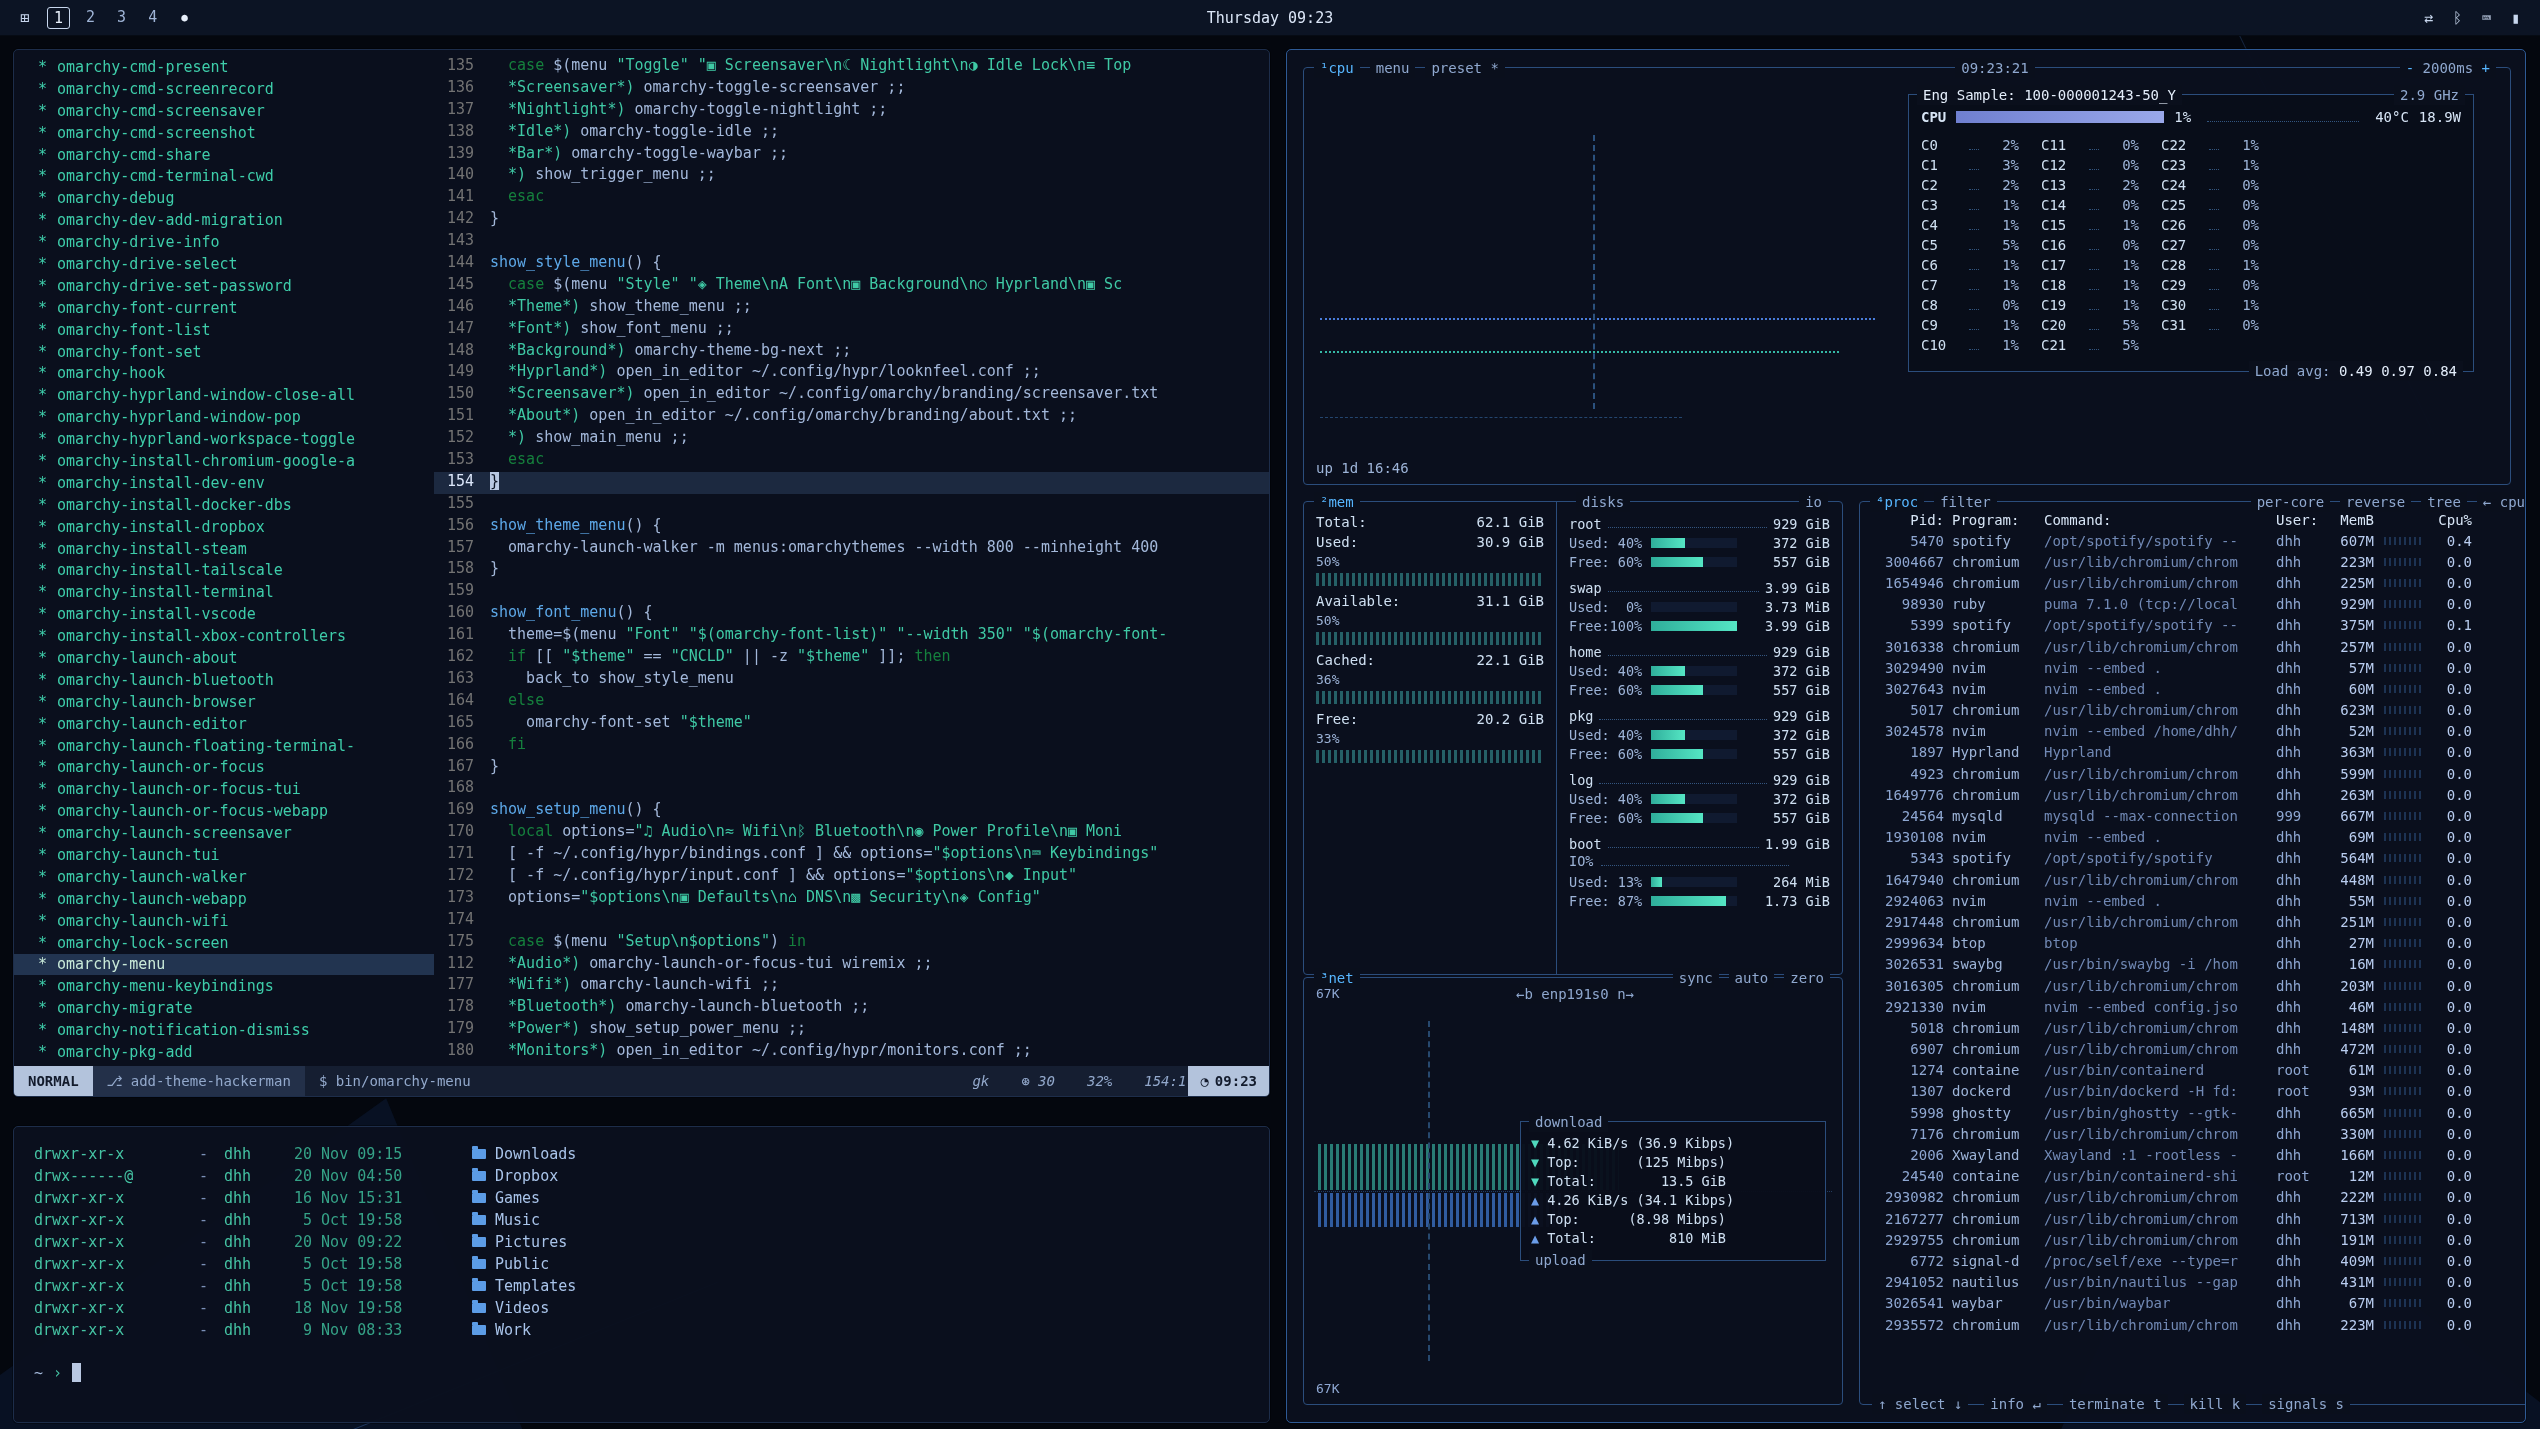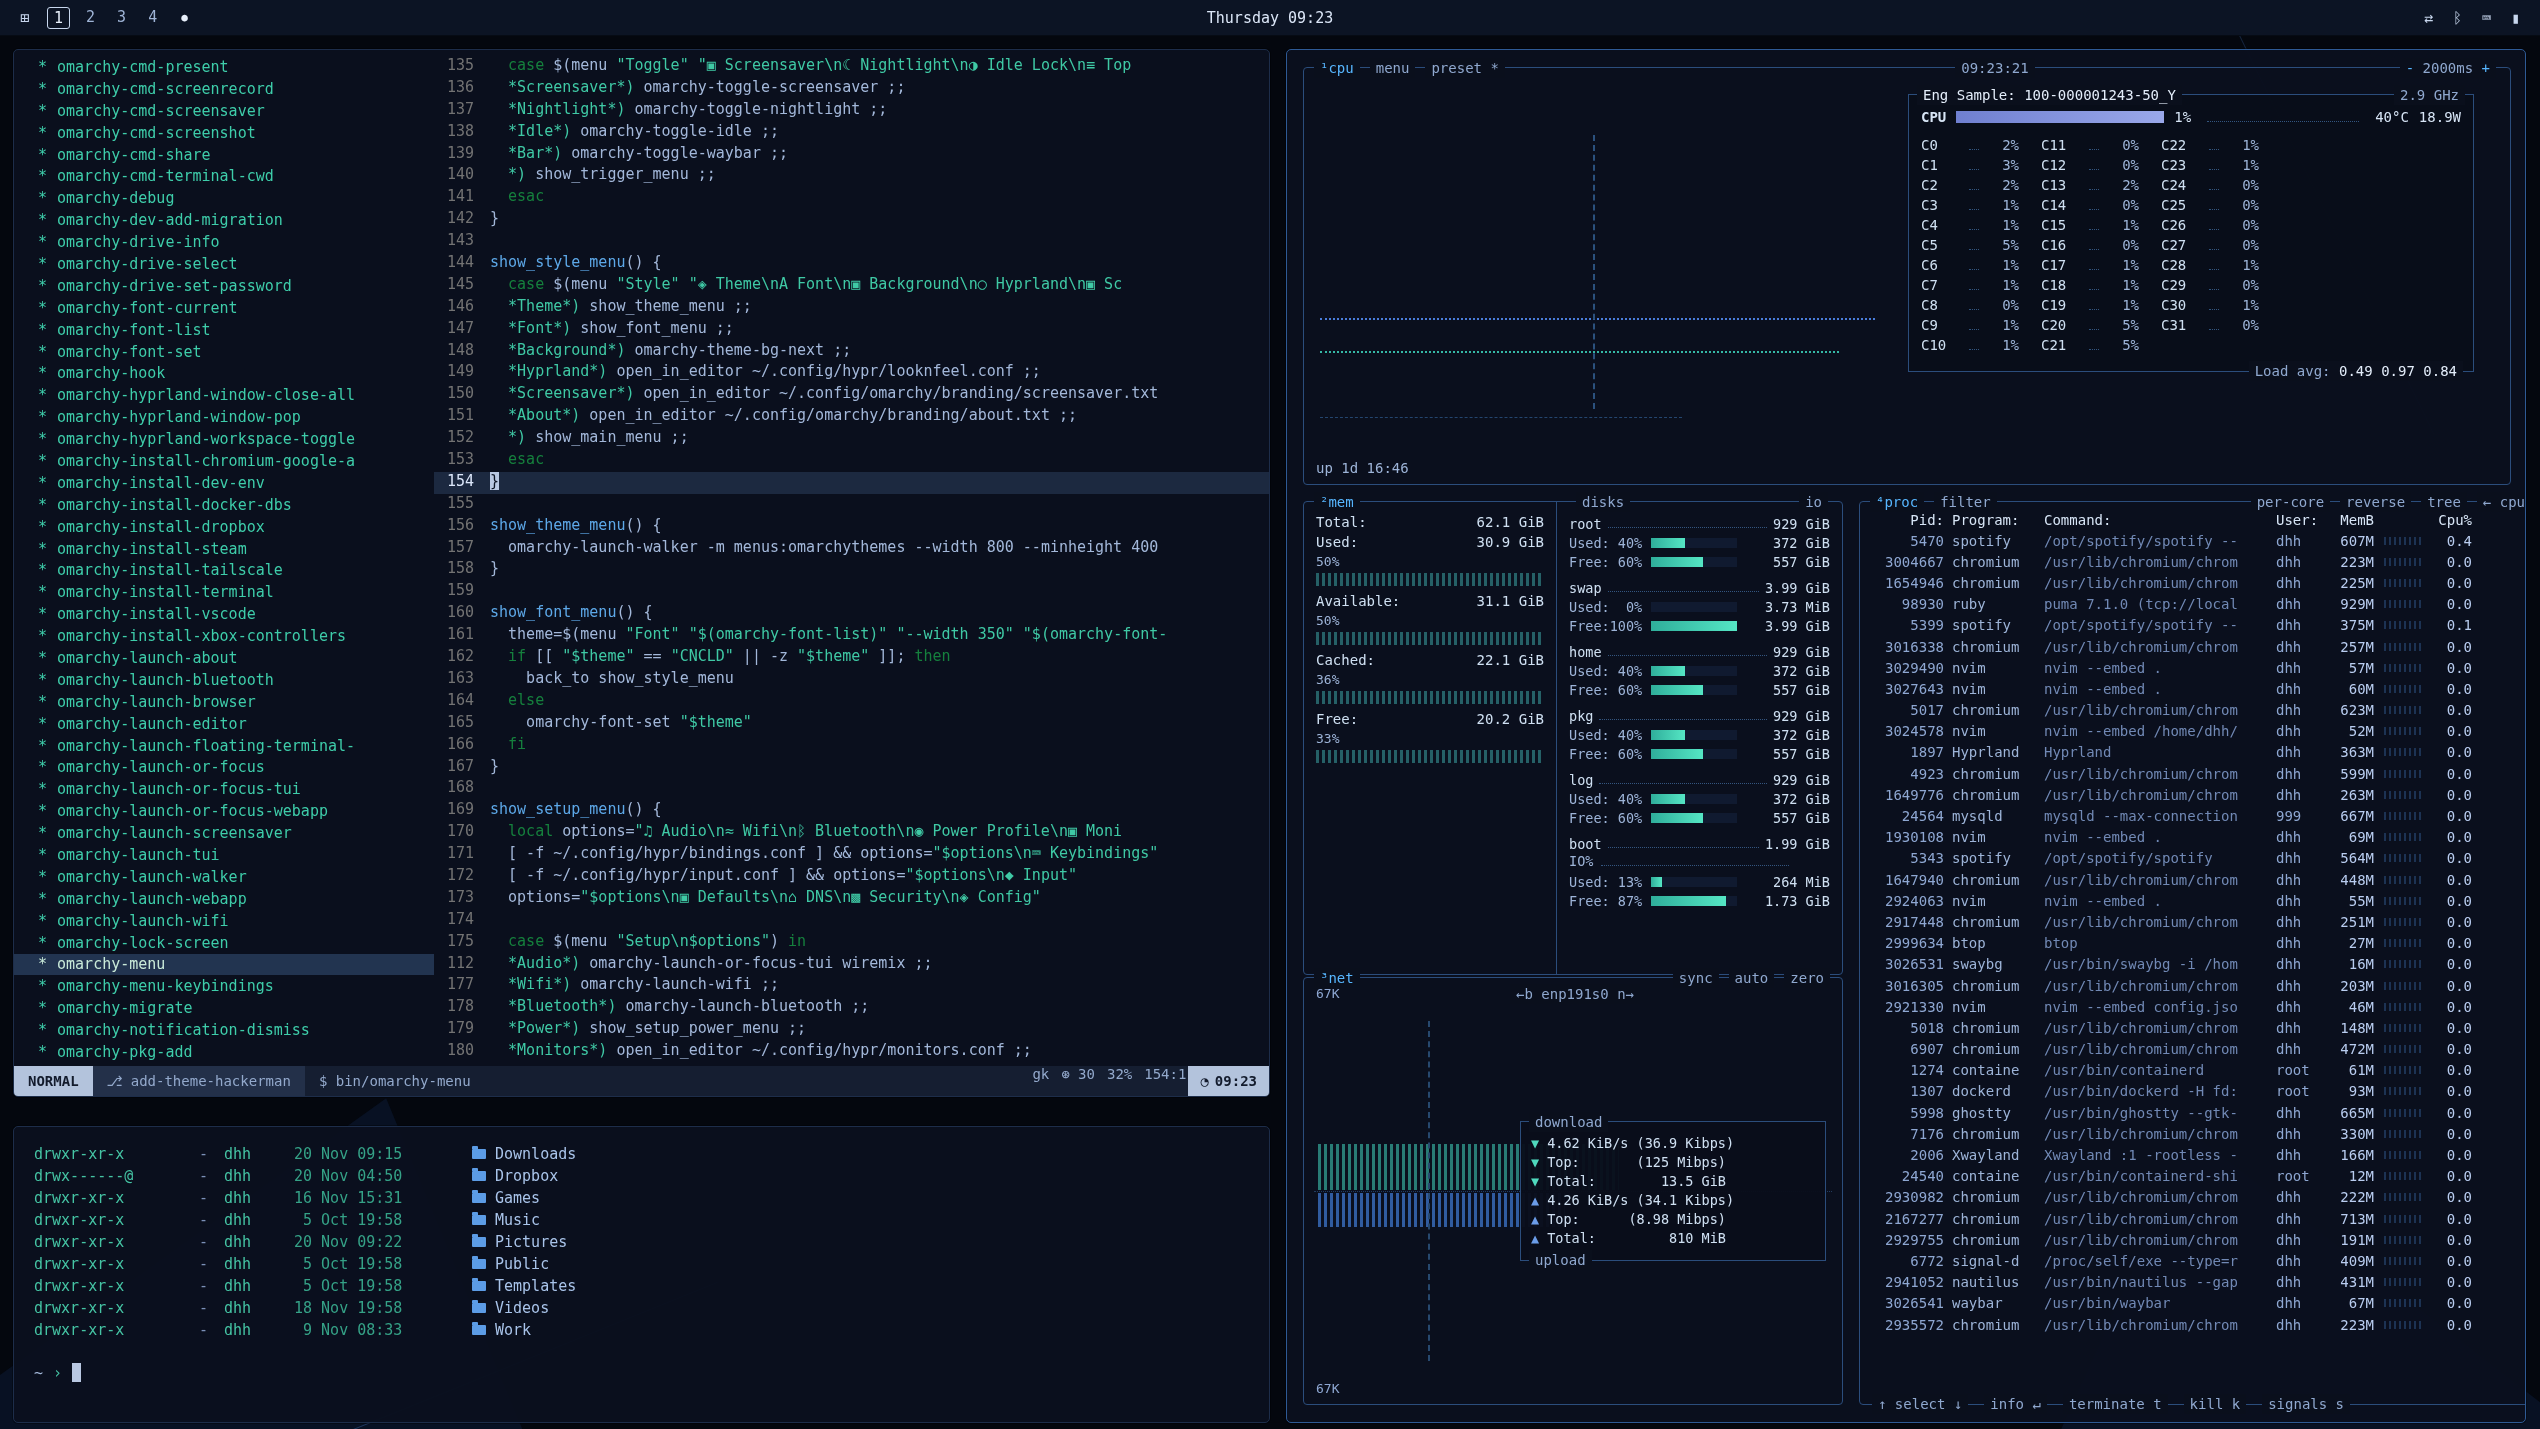--- a/index.html
+++ b/index.html
@@ -58,21 +58,21 @@
   .ct .str { color:#3fc9a5; }
   .ct .kw  { color:#15803d; }
   .ct .pat { color:#3fc9a5; }
   .ct .fn  { color:#5da8e8; }
   .blockcur { background:#b9c8e2; color:#0c1424; }
   .ed-status { height:30px; background:#151e31; display:flex; align-items:stretch;
     font-size:14px; color:#93a9cc; flex:none; }
   .sl-mode  { display:flex; align-items:center; padding:0 14px; background:#b3c3dc; color:#131b2c; font-weight:bold; }
   .sl-branch{ display:flex; align-items:center; gap:8px; padding:0 14px; background:#233049; }
   .sl-cmd   { display:flex; align-items:center; padding:0 14px; }
-  .sl-right { margin-left:auto; display:flex; align-items:flex-start; gap:12px; }
+  .sl-right { margin-left:auto; display:flex; align-items:center; gap:32px;font-style:italic; }
   .sl-item  { display:flex; align-items:center; }
   .sl-clock { display:flex; align-items:center; gap:6px; background:#b3c3dc; color:#131b2c;
     padding:0 12px; font-weight:bold; margin-left:2px; }
 
   
   .frow { display:grid; grid-template-columns:150px 40px 70px 178px auto; height:22px;
     align-items:center; font-size:15px; white-space:pre; }
   .fperm { color:#45c4a4; }
   .fsize { color:#7b90b8; text-align:right; padding-right:16px; }
   .fuser { color:#45c4a4; }

